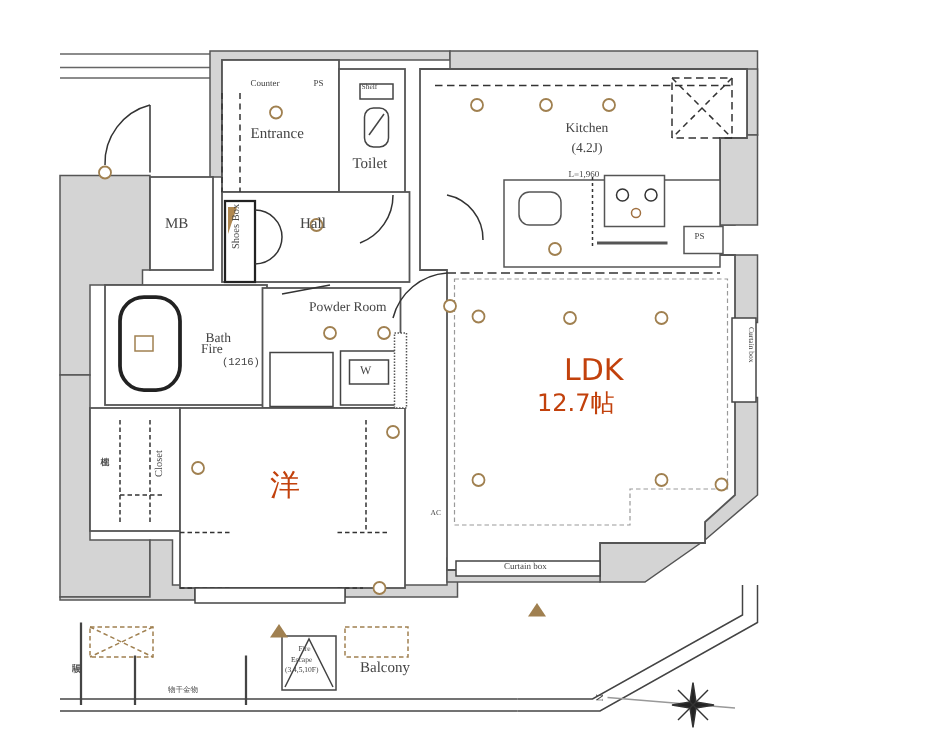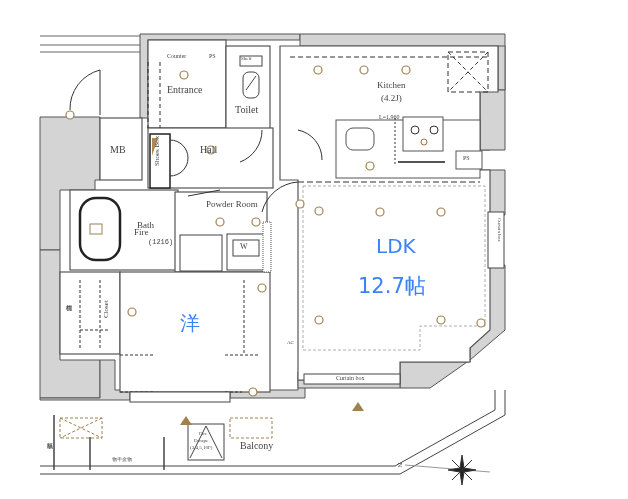--- a/index.html
+++ b/index.html
@@ -1,19 +1,19 @@
 <!DOCTYPE html>
 <html><head>
 <meta charset="utf-8">
 <style>
   html,body{margin:0;padding:0;background:#ffffff;}
   body{width:628px;height:499px;position:relative;overflow:hidden;font-family:"Liberation Serif",serif;}
   #plan{position:absolute;left:0;top:0;width:508px;height:499px;}
   .lbl{position:absolute;font-family:"Liberation Serif",serif;color:#444;white-space:nowrap;}
-  .big{position:absolute;font-family:"DejaVu Sans",sans-serif;color:#3b82f6;white-space:nowrap;}
+  .big{position:absolute;font-family:"DejaVu Sans",sans-serif;color:#c2410c;white-space:nowrap;}
 </style>
 </head>
 <body>
 
 <div id="plan">
 <svg width="628" height="499" viewBox="0 0 628 499" xmlns="http://www.w3.org/2000/svg">
   <defs>
     <pattern id="none" width="1" height="1"></pattern>
   </defs>
 
@@ -207,21 +207,21 @@
 <span class="lbl" style="left:381px;top:93px;font-size:9px;">(4.2J)</span>
 <span class="lbl" style="left:110px;top:144px;font-size:10px;">MB</span>
 <span class="lbl" style="left:200px;top:144px;font-size:10px;">Hall</span>
 <span class="lbl" style="left:153px;top:166px;font-size:7px;transform:rotate(-90deg);transform-origin:left top;">Shoes Box</span>
 <span class="lbl" style="left:137px;top:220px;font-size:9px;">Bath</span>
 <span class="lbl" style="left:134px;top:227px;font-size:9px;">Fire</span>
 <span class="lbl" style="left:148px;top:238px;font-size:7px;font-family:Liberation Mono, monospace;">(1216)</span>
 <span class="lbl" style="left:206px;top:199px;font-size:9px;">Powder Room</span>
 <span class="lbl" style="left:240px;top:242px;font-size:8px;">W</span>
 <span class="big" style="left:376px;top:234px;font-size:20px;">LDK</span>
-<span class="big" style="left:358px;top:272px;font-size:21px;">12.7帖</span>
+<span class="big" style="left:358px;top:259px;font-size:16px;">12.7帖</span>
 <span class="big" style="left:180px;top:310px;font-size:20px;">洋</span>
 <span class="lbl" style="left:102px;top:318px;font-size:7px;transform:rotate(-90deg);transform-origin:left top;">Closet</span>
 <span class="lbl" style="left:240px;top:440px;font-size:10px;">Balcony</span>
 
 
 <span class="lbl" style="left:167px;top:53px;font-size:6px;">Counter</span>
 <span class="lbl" style="left:209px;top:53px;font-size:6px;">PS</span>
 <span class="lbl" style="left:241px;top:56px;font-size:5px;">Shelf</span>
 <span class="lbl" style="left:379px;top:114px;font-size:6px;">L=1,960</span>
 <span class="lbl" style="left:463px;top:155px;font-size:6px;">PS</span>

